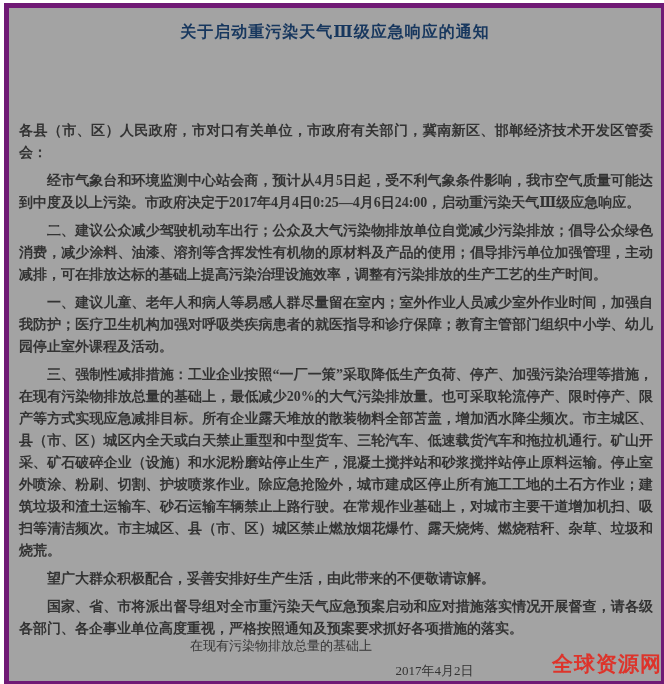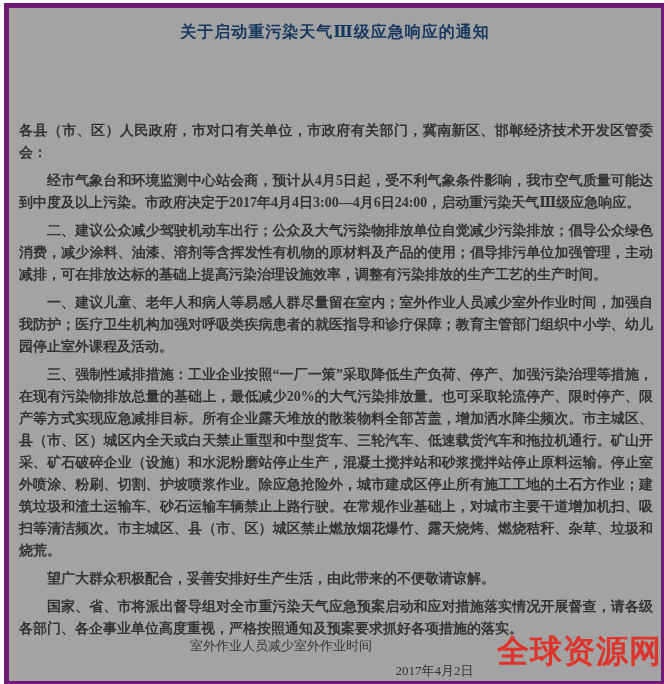--- a/index.html
+++ b/index.html
@@ -61,48 +61,48 @@
     line-height: 24px;
   }
   .signature .date {
     margin-left: 205px;
     line-height: 26px;
     text-align: center;
   }
   .watermark {
     position: absolute;
     right: 2px;
-    bottom: 14px;
-    font-size: 32px;
+    bottom: 1px;
+    font-size: 21px;
     font-weight: bold;
     letter-spacing: 1px;
     line-height: 38px;
     white-space: nowrap;
     font-family: "Liberation Sans", "DejaVu Sans", sans-serif;
   }
 </style>
 </head>
 <body>
 
 <div class="page">
   <div class="frame">
 
     <div class="doc-title" style="color: rgb(23, 55, 94);">关于启动重污染天气Ⅲ级应急响应的通知</div>
 
     <div class="doc-body">
       <p>各县（市、区）人民政府，市对口有关单位，市政府有关部门，冀南新区、邯郸经济技术开发区管委会：</p>
-      <p class="indent">经市气象台和环境监测中心站会商，预计从4月5日起，受不利气象条件影响，我市空气质量可能达到中度及以上污染。市政府决定于2017年4月4日3:00—4月6日24:00，启动重污染天气Ⅲ级应急响应。</p>
+      <p class="indent">经市气象台和环境监测中心站会商，预计从4月5日起，受不利气象条件影响，我市空气质量可能达到中度及以上污染。市政府决定于2017年4月4日0:25—4月6日24:00，启动重污染天气Ⅲ级应急响应。</p>
       <p class="indent">二、建议公众减少驾驶机动车出行；公众及大气污染物排放单位自觉减少污染排放；倡导公众绿色消费，减少涂料、油漆、溶剂等含挥发性有机物的原材料及产品的使用；倡导排污单位加强管理，主动减排，可在排放达标的基础上提高污染治理设施效率，调整有污染排放的生产工艺的生产时间。</p>
       <p class="indent">一、建议儿童、老年人和病人等易感人群尽量留在室内；室外作业人员减少室外作业时间，加强自我防护；医疗卫生机构加强对呼吸类疾病患者的就医指导和诊疗保障；教育主管部门组织中小学、幼儿园停止室外课程及活动。</p>
       <p class="indent">三、强制性减排措施：工业企业按照“一厂一策”采取降低生产负荷、停产、加强污染治理等措施，在现有污染物排放总量的基础上，最低减少20%的大气污染排放量。也可采取轮流停产、限时停产、限产等方式实现应急减排目标。所有企业露天堆放的散装物料全部苫盖，增加洒水降尘频次。市主城区、县（市、区）城区内全天或白天禁止重型和中型货车、三轮汽车、低速载货汽车和拖拉机通行。矿山开采、矿石破碎企业（设施）和水泥粉磨站停止生产，混凝土搅拌站和砂浆搅拌站停止原料运输。停止室外喷涂、粉刷、切割、护坡喷浆作业。除应急抢险外，城市建成区停止所有施工工地的土石方作业；建筑垃圾和渣土运输车、砂石运输车辆禁止上路行驶。在常规作业基础上，对城市主要干道增加机扫、吸扫等清洁频次。市主城区、县（市、区）城区禁止燃放烟花爆竹、露天烧烤、燃烧秸秆、杂草、垃圾和烧荒。</p>
       <p class="indent">望广大群众积极配合，妥善安排好生产生活，由此带来的不便敬请谅解。</p>
       <p class="indent">国家、省、市将派出督导组对全市重污染天气应急预案启动和应对措施落实情况开展督查，请各级各部门、各企事业单位高度重视，严格按照通知及预案要求抓好各项措施的落实。</p>
     </div>
 
   </div>
 
   <div class="signature">
-    <div class="dept">室外作业人员减少室外作业时间</div>
+    <div class="dept">在现有污染物排放总量的基础上</div>
     <div class="date">2017年4月2日</div>
   </div>
 
   <div class="watermark" style="color: rgb(221, 52, 43);">全球资源网</div>
 </div>
 
 </body></html>

